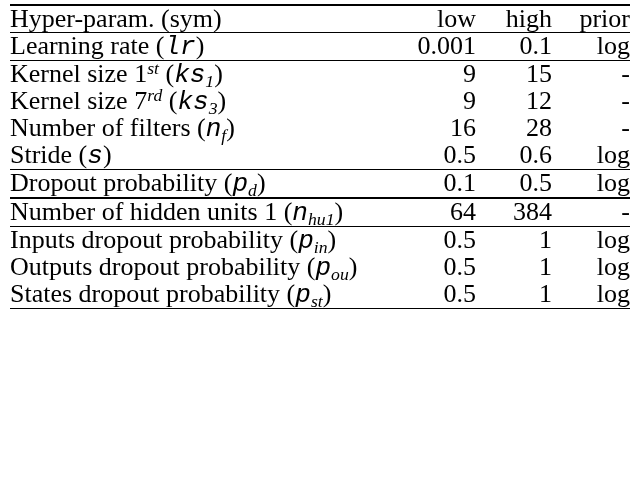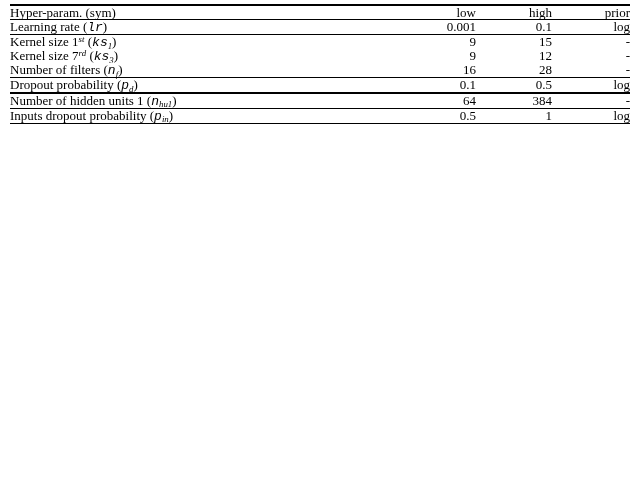--- a/index.html
+++ b/index.html
@@ -17,21 +17,21 @@
   .page {
     position: relative;
     width: 640px;
     height: 487px;
     box-sizing: border-box;
     padding: 4px 10px 4px 10px;
   }
   table.hp {
     width: 100%;
     border-collapse: collapse;
-    font-size: 13px;
+    font-size: 26px;
     line-height: 1.0;
   }
   table.hp td, table.hp th {
     padding: 0;
     vertical-align: baseline;
   }
   .cell {
     padding: 4.5px 2px 5.5px 2px;
     white-space: nowrap;
   }
@@ -131,20 +131,26 @@
           <td class="cell col-num">9</td>
           <td class="cell col-num">12</td>
           <td class="cell col-prior">-</td>
         </tr>
         <tr>
           <td class="cell col-name"><span>Number of filters</span><span class="sym-paren"> (</span><i class="mathit">n</i><sub class="ms">f</sub><span class="sym-paren">)</span></td>
           <td class="cell col-num">16</td>
           <td class="cell col-num">28</td>
           <td class="cell col-prior">-</td>
         </tr>
+        <tr>
+          <td class="cell col-name"><span>Stride</span><span class="sym-paren"> (</span><i class="mathit">s</i><span class="sym-paren">)</span></td>
+          <td class="cell col-num">0.5</td>
+          <td class="cell col-num">0.6</td>
+          <td class="cell col-prior">log</td>
+        </tr>
         <tr class="rule">
           <td colspan="4">
             <div></div>
           </td>
         </tr>
         <tr>
           <td class="cell col-name"><span>Dropout probability</span><span class="sym-paren"> (</span><i class="mathit">p</i><sub class="ms">d</sub><span class="sym-paren">)</span></td>
           <td class="cell col-num">0.1</td>
           <td class="cell col-num">0.5</td>
           <td class="cell col-prior">log</td>
@@ -160,20 +166,32 @@
           <td class="cell col-num">384</td>
           <td class="cell col-prior">-</td>
         </tr>
         <tr class="rule">
           <td colspan="4">
             <div></div>
           </td>
         </tr>
         <tr>
           <td class="cell col-name"><span>Inputs dropout probability</span><span class="sym-paren"> (</span><i class="mathit">p</i><sub class="ms">in</sub><span class="sym-paren">)</span></td>
+          <td class="cell col-num">0.5</td>
+          <td class="cell col-num">1</td>
+          <td class="cell col-prior">log</td>
+        </tr>
+        <tr>
+          <td class="cell col-name"><span>Outputs dropout probability</span><span class="sym-paren"> (</span><i class="mathit">p</i><sub class="ms">ou</sub><span class="sym-paren">)</span></td>
+          <td class="cell col-num">0.5</td>
+          <td class="cell col-num">1</td>
+          <td class="cell col-prior">log</td>
+        </tr>
+        <tr>
+          <td class="cell col-name"><span>States dropout probability</span><span class="sym-paren"> (</span><i class="mathit">p</i><sub class="ms">st</sub><span class="sym-paren">)</span></td>
           <td class="cell col-num">0.5</td>
           <td class="cell col-num">1</td>
           <td class="cell col-prior">log</td>
         </tr>
         <tr class="rule">
           <td colspan="4">
             <div></div>
           </td>
         </tr>
       </tbody>

